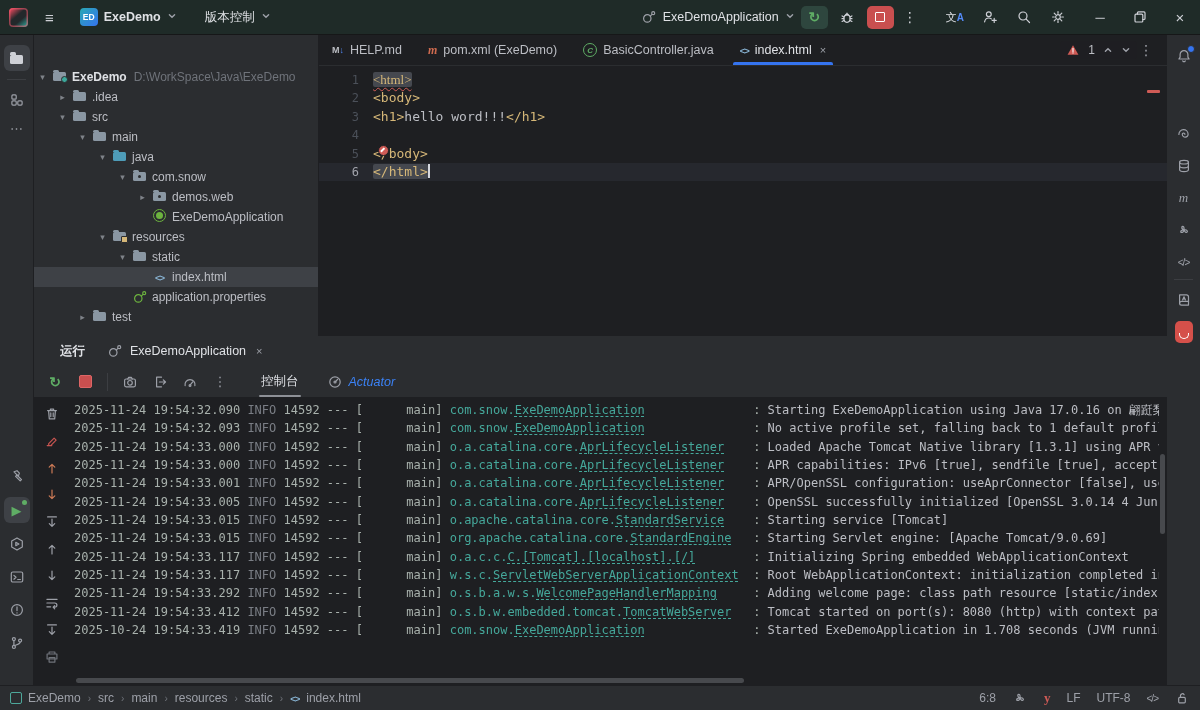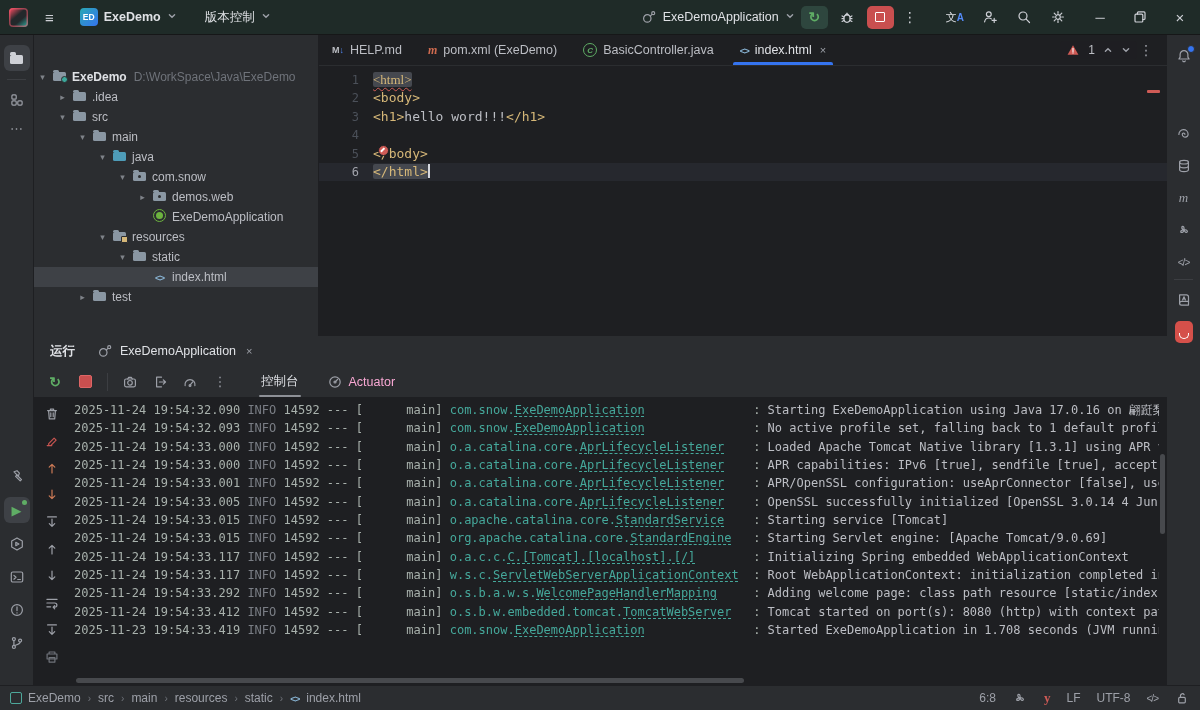--- a/index.html
+++ b/index.html
@@ -100,31 +100,31 @@
   .errbadge i{position:absolute;left:-3px;top:-13px;width:9px;height:9px;border-radius:50%;background:#CF5B56;border:1px solid #1E1F22;}
   .errbadge i::after{content:"";position:absolute;left:1.5px;top:3.2px;width:5px;height:1.5px;background:#fff;transform:rotate(-45deg);}
   .inspect{position:absolute;top:6px;right:30px;display:flex;align-items:center;gap:8px;color:#9DA0A8;
            background:rgba(30,31,34,.85);border-radius:4px;padding:2px 6px;}
   .inspect .cnt{color:#BCBEC4;font-size:12px;font-family:"Liberation Sans",sans-serif;}
   .stripe-mark{position:absolute;top:55px;right:7px;width:13px;height:3px;background:#CF5B56;border-radius:1px;}
 
   
   .runpanel{position:absolute;left:34px;top:336px;width:1133px;bottom:24px;background:#1E1F22;}
   .rp-head{position:absolute;left:0;right:0;top:0;height:30px;background:#2B2D30;display:flex;align-items:center;border-bottom:1px solid #26282B;}
-  .rp-title{color:#DFE1E5;font-weight:600;font-size:12.5px;margin-left:16px;}
+  .rp-title{color:#DFE1E5;font-weight:600;font-size:12.5px;margin-left:26px;}
   .rp-tab{display:flex;align-items:center;gap:7px;margin-left:22px;color:#DFE1E5;font-size:12.5px;}
   .rp-tab .cls{color:#9DA0A8;font-size:11px;margin-left:3px;}
   .rp-toolbar{position:absolute;left:0;right:0;top:30px;height:31px;background:#2B2D30;display:flex;align-items:center;gap:4px;border-bottom:1px solid #1E1F22;}
   .rp-toolbar .tbi{width:26px;height:24px;border-radius:4px;display:flex;align-items:center;justify-content:center;color:#9DA0A8;}
   .tbi.rerun{color:#5FAD65;font-size:14px;font-weight:bold;}
   .tbi .stopsq{width:11px;height:11px;background:#C94F4F;border-radius:2px;border:1px solid #D66;}
   .vdiv{width:1px;height:18px;background:#3C3E42;margin:0 5px;}
   .rp-cTab{display:flex;align-items:center;gap:6px;height:31px;padding:0 10px;margin-left:14px;position:relative;color:#DFE1E5;font-size:12.5px;}
   .rp-cTab.active::after{content:"";position:absolute;left:8px;right:8px;bottom:0;height:2px;background:#8E9197;border-radius:1px;}
-  .rp-cTab.plain{color:#f9a8d4;margin-left:4px;}
+  .rp-cTab.plain{color:#3b82f6;margin-left:4px;font-style:italic;}
   .rp-gutter{position:absolute;left:0;top:61px;width:36px;bottom:0;}
   .rp-gutter .gic{position:absolute;left:50%;transform:translateX(-50%);width:22px;height:22px;
                   display:flex;align-items:center;justify-content:center;color:#9DA0A8;}
   .console{position:absolute;left:40px;top:65px;right:8px;bottom:10px;overflow:hidden;
            font-family:"DejaVu Sans Mono",monospace;font-size:12px;line-height:18.35px;}
   .lrow{white-space:pre;}
   .c-ts{color:#A9B2AD;}
   .c-lvl{color:#7A7E85;}
   .c-meta{color:#A9B2AD;}
   .c-lg{color:#45A89B;}
@@ -415,20 +415,34 @@
         </div>
         <div class="trow selected">
           <span style="width: 100px; flex: 0 0 auto;"></span>
           <span class="chv"></span>
           <span class="tic">
             <span class="htmlic">&lt;&gt;</span>
           </span>
           <span class="lbl">index.html</span>
         </div>
         <div class="trow">
+          <span style="width: 80px; flex: 0 0 auto;"></span>
+          <span class="chv"></span>
+          <span class="tic">
+            <span class="ic" style="color: rgb(109, 179, 63);">
+              <svg width="16" height="16" viewBox="0 0 16 16" fill="none" stroke="currentColor" stroke-width="1.2" stroke-linecap="round" stroke-linejoin="round">
+                <circle cx="6.3" cy="9.4" r="3.7"></circle>
+                <circle cx="12.2" cy="4.2" r="1.5"></circle>
+                <path d="M9.2 7.2l1.6-1.6"></path>
+              </svg>
+            </span>
+          </span>
+          <span class="lbl">application.properties</span>
+        </div>
+        <div class="trow">
           <span style="width: 40px; flex: 0 0 auto;"></span>
           <span class="chv">▸</span>
           <span class="tic">
             <span><i class="fold"></i></span>
           </span>
           <span class="lbl">test</span>
         </div>
       </div>
   </aside>
 
@@ -642,21 +656,21 @@
         <div class="lrow"><span class="c-ts">2025-11-24 19:54:33.000</span><span class="c-lvl"> INFO</span><span class="c-meta"> 14592 --- [      main] </span><span class="c-lg"><span>o.a.catalina.core.</span><u>AprLifecycleListener</u></span><span class="c-meta">    : </span><span class="c-msg">Loaded Apache Tomcat Native library [1.3.1] using APR version [</span></div>
         <div class="lrow"><span class="c-ts">2025-11-24 19:54:33.000</span><span class="c-lvl"> INFO</span><span class="c-meta"> 14592 --- [      main] </span><span class="c-lg"><span>o.a.catalina.core.</span><u>AprLifecycleListener</u></span><span class="c-meta">    : </span><span class="c-msg">APR capabilities: IPv6 [true], sendfile [true], accept filters</span></div>
         <div class="lrow"><span class="c-ts">2025-11-24 19:54:33.001</span><span class="c-lvl"> INFO</span><span class="c-meta"> 14592 --- [      main] </span><span class="c-lg"><span>o.a.catalina.core.</span><u>AprLifecycleListener</u></span><span class="c-meta">    : </span><span class="c-msg">APR/OpenSSL configuration: useAprConnector [false], useOpenSSL</span></div>
         <div class="lrow"><span class="c-ts">2025-11-24 19:54:33.005</span><span class="c-lvl"> INFO</span><span class="c-meta"> 14592 --- [      main] </span><span class="c-lg"><span>o.a.catalina.core.</span><u>AprLifecycleListener</u></span><span class="c-meta">    : </span><span class="c-msg">OpenSSL successfully initialized [OpenSSL 3.0.14 4 Jun 2024]</span></div>
         <div class="lrow"><span class="c-ts">2025-11-24 19:54:33.015</span><span class="c-lvl"> INFO</span><span class="c-meta"> 14592 --- [      main] </span><span class="c-lg"><span>o.apache.catalina.core.</span><u>StandardService</u></span><span class="c-meta">    : </span><span class="c-msg">Starting service [Tomcat]</span></div>
         <div class="lrow"><span class="c-ts">2025-11-24 19:54:33.015</span><span class="c-lvl"> INFO</span><span class="c-meta"> 14592 --- [      main] </span><span class="c-lg"><span>org.apache.catalina.core.</span><u>StandardEngine</u></span><span class="c-meta">   : </span><span class="c-msg">Starting Servlet engine: [Apache Tomcat/9.0.69]</span></div>
         <div class="lrow"><span class="c-ts">2025-11-24 19:54:33.117</span><span class="c-lvl"> INFO</span><span class="c-meta"> 14592 --- [      main] </span><span class="c-lg"><span>o.a.c.c.</span><u>C.[Tomcat].[localhost].[/]</u></span><span class="c-meta">        : </span><span class="c-msg">Initializing Spring embedded WebApplicationContext</span></div>
         <div class="lrow"><span class="c-ts">2025-11-24 19:54:33.117</span><span class="c-lvl"> INFO</span><span class="c-meta"> 14592 --- [      main] </span><span class="c-lg"><span>w.s.c.</span><u>ServletWebServerApplicationContext</u></span><span class="c-meta">  : </span><span class="c-msg">Root WebApplicationContext: initialization completed in 968 ms</span></div>
         <div class="lrow"><span class="c-ts">2025-11-24 19:54:33.292</span><span class="c-lvl"> INFO</span><span class="c-meta"> 14592 --- [      main] </span><span class="c-lg"><span>o.s.b.a.w.s.</span><u>WelcomePageHandlerMapping</u></span><span class="c-meta">     : </span><span class="c-msg">Adding welcome page: class path resource [static/index.html]</span></div>
         <div class="lrow"><span class="c-ts">2025-11-24 19:54:33.412</span><span class="c-lvl"> INFO</span><span class="c-meta"> 14592 --- [      main] </span><span class="c-lg"><span>o.s.b.w.embedded.tomcat.</span><u>TomcatWebServer</u></span><span class="c-meta">   : </span><span class="c-msg">Tomcat started on port(s): 8080 (http) with context path ''</span></div>
-        <div class="lrow"><span class="c-ts">2025-11-23 19:54:33.419</span><span class="c-lvl"> INFO</span><span class="c-meta"> 14592 --- [      main] </span><span class="c-lg"><span>com.snow.</span><u>ExeDemoApplication</u></span><span class="c-meta">               : </span><span class="c-msg">Started ExeDemoApplication in 1.708 seconds (JVM running for 2.</span></div>
+        <div class="lrow"><span class="c-ts">2025-10-24 19:54:33.419</span><span class="c-lvl"> INFO</span><span class="c-meta"> 14592 --- [      main] </span><span class="c-lg"><span>com.snow.</span><u>ExeDemoApplication</u></span><span class="c-meta">               : </span><span class="c-msg">Started ExeDemoApplication in 1.708 seconds (JVM running for 2.</span></div>
       </div>
     <div class="vsb"></div>
     <div class="hsb"></div>
   </section>
 
   <footer class="statusbar">
     <div class="sb-win"></div>
     <div class="crumbs" id="crumbs">
         <span class="crumb">ExeDemo</span>
         <span class="csep">›</span>

